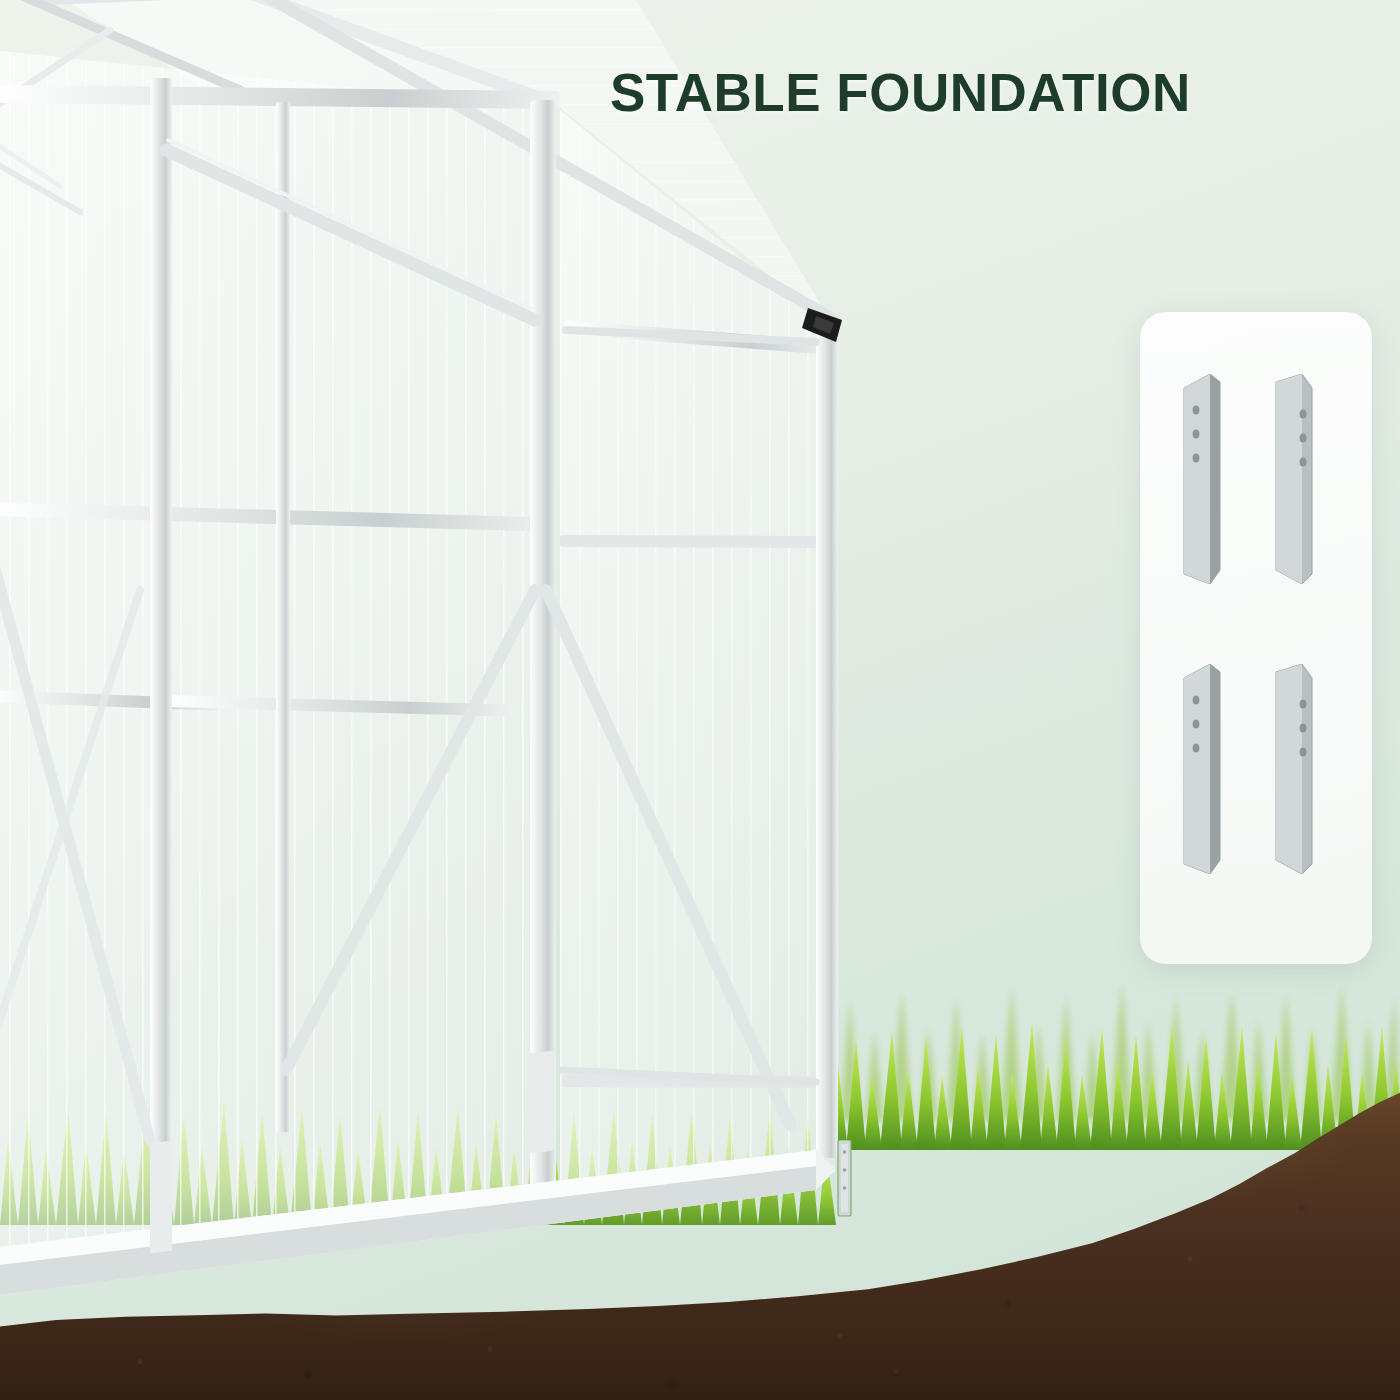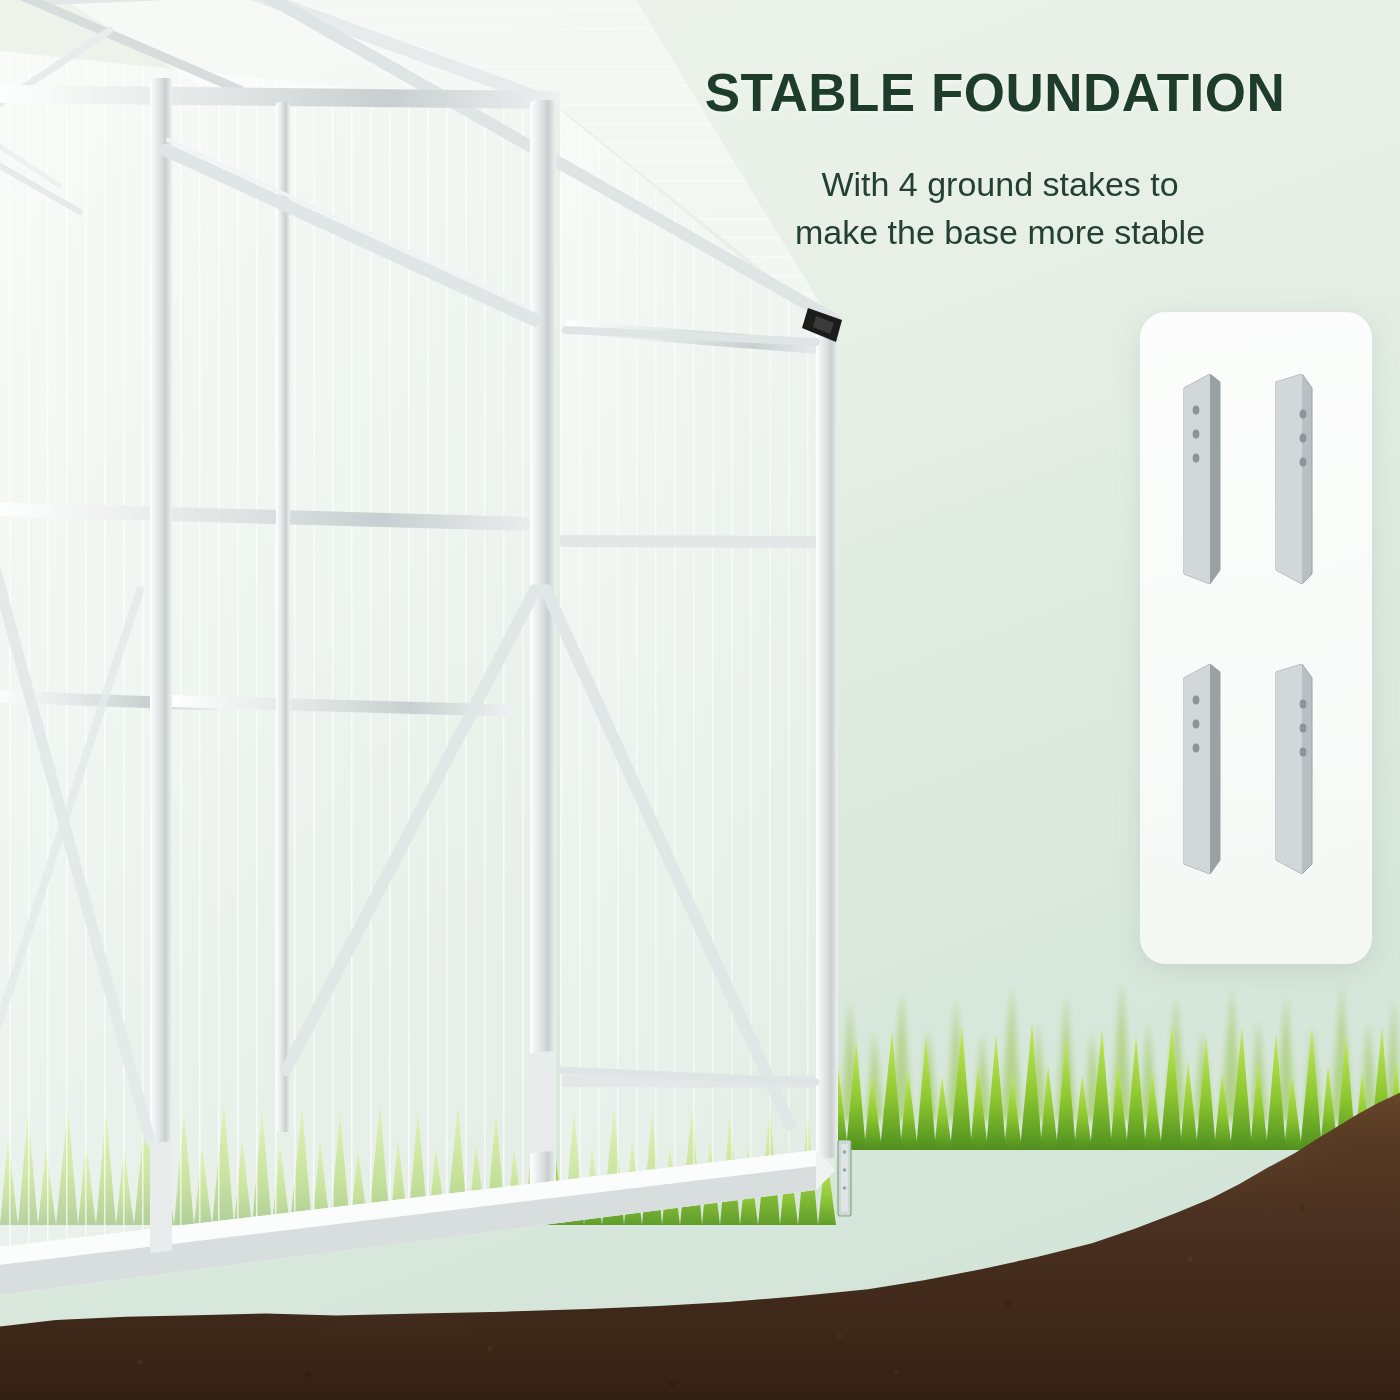--- a/index.html
+++ b/index.html
@@ -101,21 +101,20 @@
     width: 900px;
     height: 1330px;
   }
 
   
   .headline {
     position: absolute;
     left: 610px;
     top: 62px;
     width: 770px;
-    text-align: center;
     font-size: 53px;
     font-weight: bold;
     letter-spacing: 0.5px;
     color: #1d3c2a;
     text-shadow: 0 2px 5px rgba(255,255,255,.55);
   }
   .subline {
     position: absolute;
     left: 640px;
     top: 160px;
@@ -383,24 +382,20 @@
   <svg class="buried-stake" viewBox="0 0 18 78">
     <rect x="2" y="0" width="13" height="76" rx="2" fill="#cfd6d8" stroke="#7fae6e" stroke-width="1.2"></rect>
     <rect x="5" y="4" width="7" height="68" fill="#e6ebec" opacity="0.7"></rect>
     <circle cx="8.5" cy="12" r="1.8" fill="#9aa3a6"></circle>
     <circle cx="8.5" cy="30" r="1.8" fill="#9aa3a6"></circle>
     <circle cx="8.5" cy="48" r="1.8" fill="#9aa3a6"></circle>
   </svg>
 
   <div class="headline">STABLE FOUNDATION</div>
 
-  <div class="subline">
-    <span>With 4 ground stakes to</span>
-    <span>make the base more stable</span>
-  </div>
 
   <div class="stakes-panel">
     <svg class="stake" style="left:40px; top:62px;" viewBox="0 0 44 210">
       <polygon points="4,14 30,0 40,8 40,196 30,210 4,200" fill="#b9c0c3"></polygon>
       <polygon points="4,14 30,0 40,8 40,196 30,210 4,200" fill="none" stroke="#9aa2a6" stroke-width="1"></polygon>
       <polygon points="30,0 40,8 40,196 30,210" fill="#99a1a5"></polygon>
       <polygon points="4,14 30,0 30,210 4,200" fill="#d2d8da"></polygon>
       <ellipse cx="16" cy="36" rx="3.4" ry="4.6" fill="#8b9499"></ellipse>
       <ellipse cx="16" cy="60" rx="3.4" ry="4.6" fill="#8b9499"></ellipse>
       <ellipse cx="16" cy="84" rx="3.4" ry="4.6" fill="#8b9499"></ellipse>

